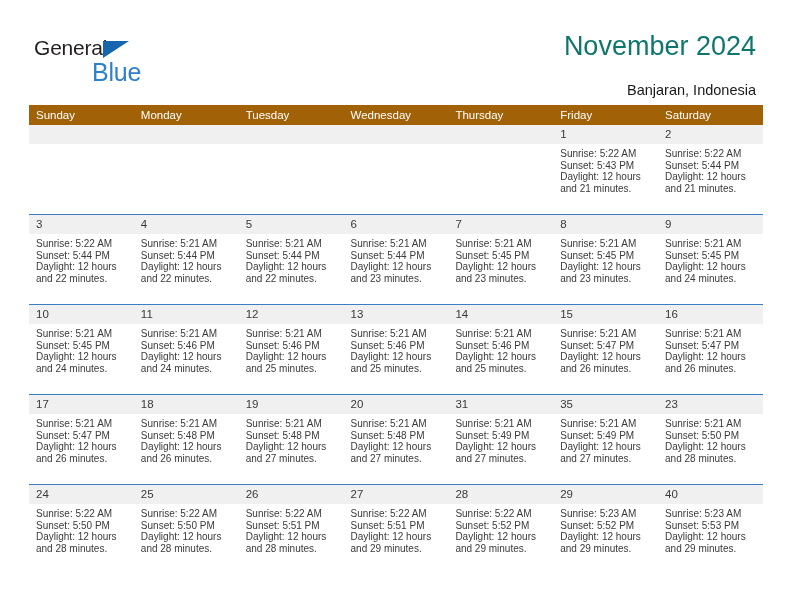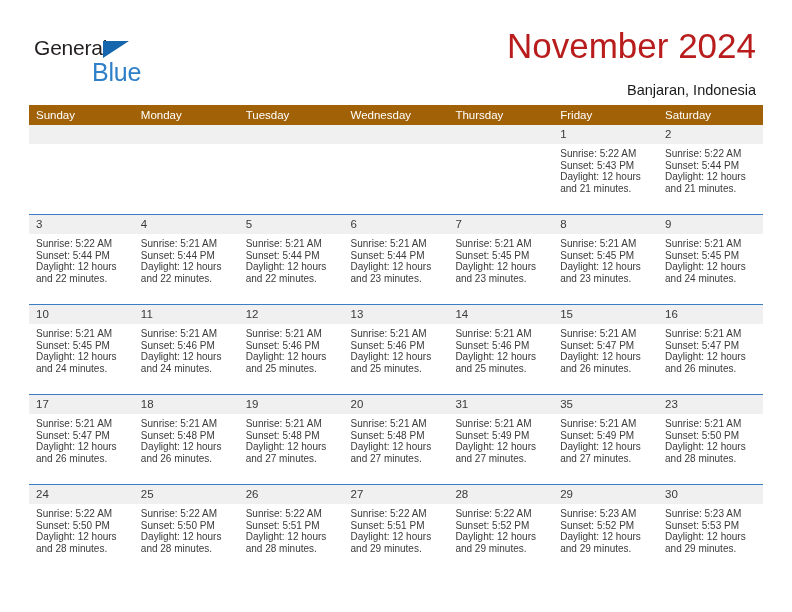--- a/index.html
+++ b/index.html
@@ -65,22 +65,22 @@
     letter-spacing: -0.2px;
   }
 
   .title-block {
     position: absolute;
     right: 36px;
     top: 30px;
     text-align: right;
   }
   .cal-title {
-    font-size: 35px;
-    color: #b91c1c;
+    font-size: 27px;
+    color: #0f766e;
     line-height: 32px;
     white-space: nowrap;
   }
   .cal-subtitle {
     font-size: 14.5px;
     color: #1a1a1a;
     line-height: 20px;
     margin-top: 18px;
     white-space: nowrap;
   }
@@ -453,21 +453,21 @@
           <td>
             <div class="daynum-band">29</div>
             <div class="cell-body">
               <div>Sunrise: 5:23 AM</div>
               <div>Sunset: 5:52 PM</div>
               <div>Daylight: 12 hours</div>
               <div>and 29 minutes.</div>
             </div>
           </td>
           <td>
-            <div class="daynum-band">30</div>
+            <div class="daynum-band">40</div>
             <div class="cell-body">
               <div>Sunrise: 5:23 AM</div>
               <div>Sunset: 5:53 PM</div>
               <div>Daylight: 12 hours</div>
               <div>and 29 minutes.</div>
             </div>
           </td>
         </tr>
       </tbody>
   </table>

